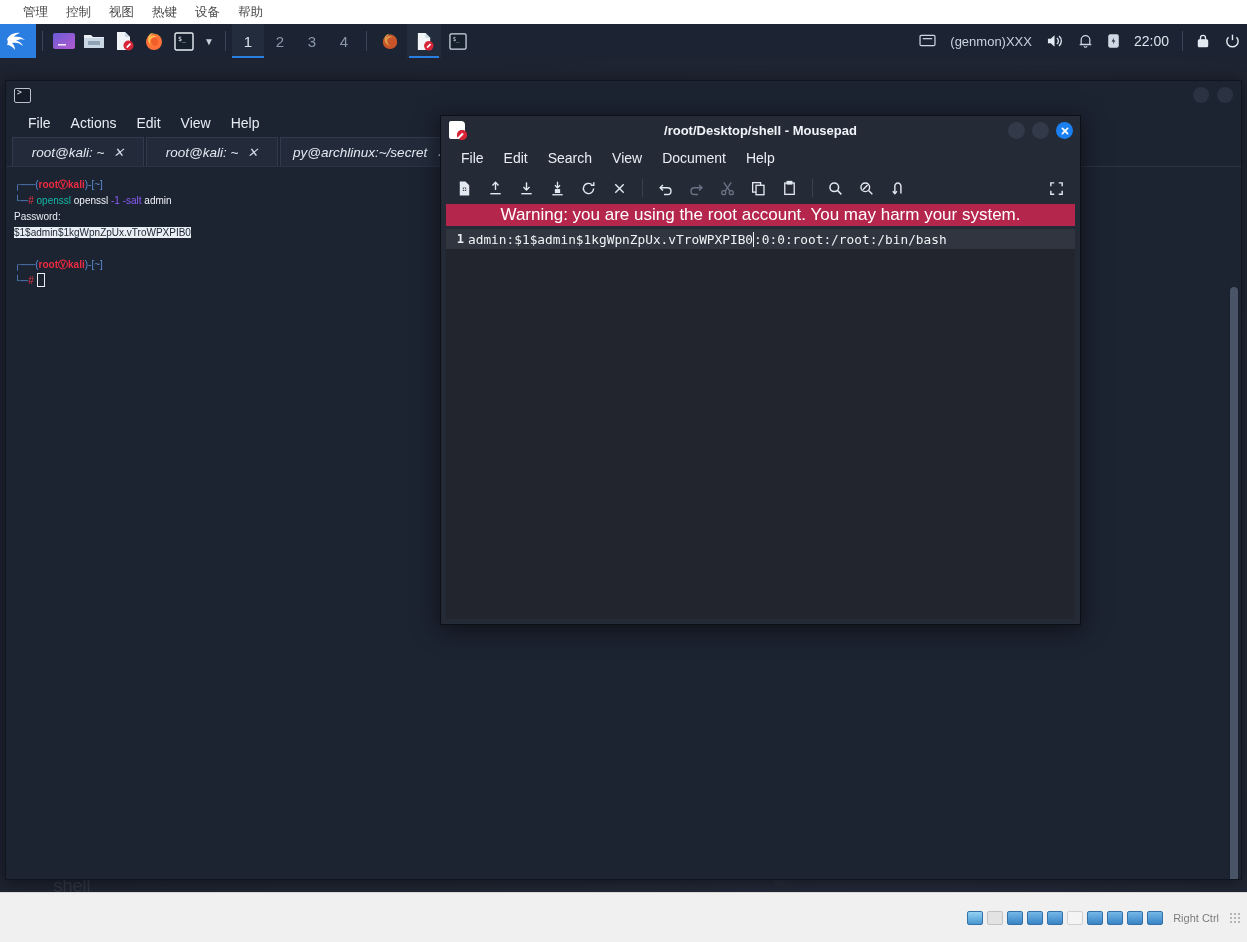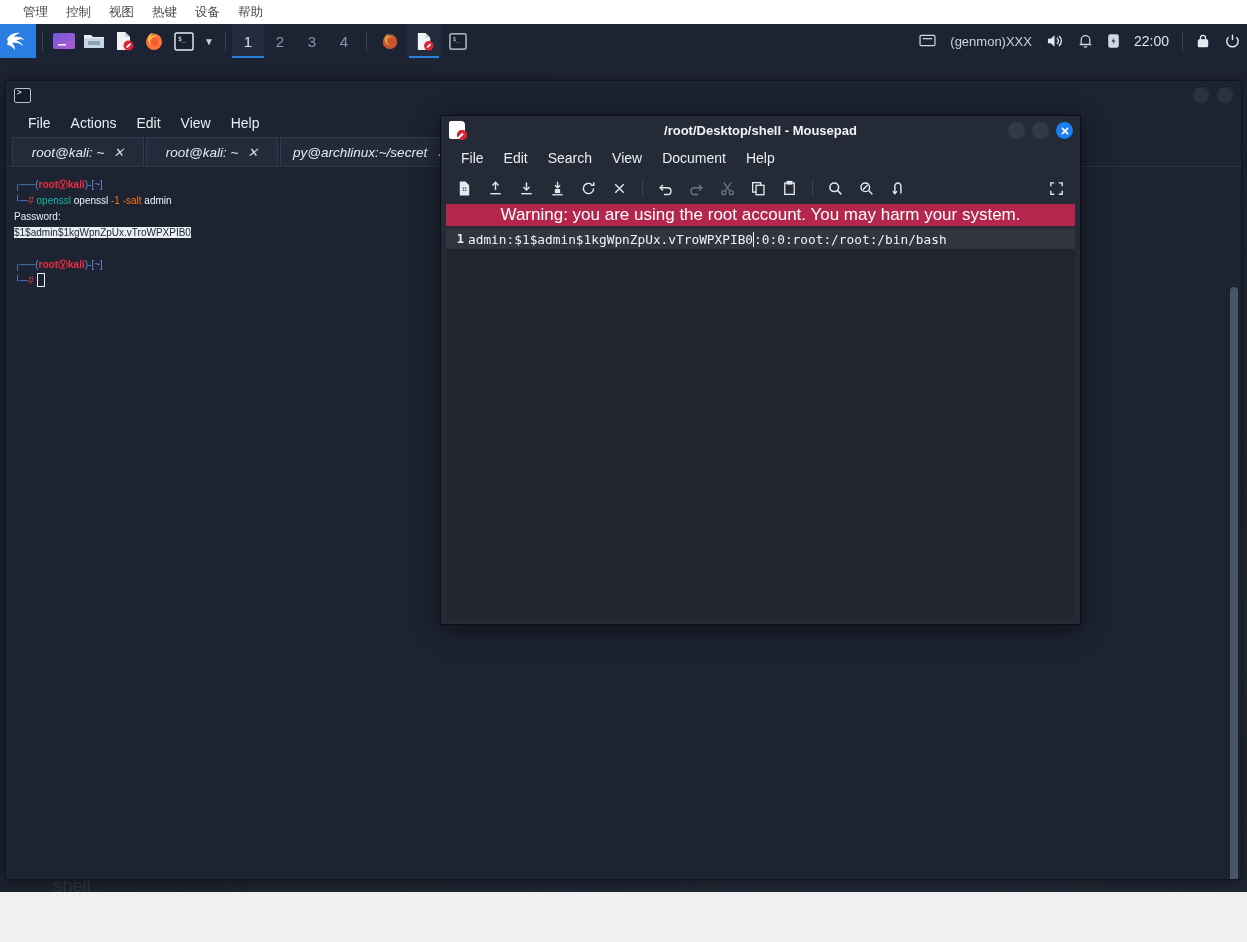--- a/index.html
+++ b/index.html
@@ -259,21 +259,21 @@
     font-size: 10px; line-height: 16px;
     color: #e9eef4;
     overflow: hidden;
   }
   .tline { white-space: pre; height: 16px; }
   .c-blue   { color: #5c8fd6; }
   .c-red    { color: #e8344a; }
   .c-redb   { color: #ef2b42; font-weight: bold; }
   .c-white  { color: #f2f5f8; }
   .c-cyan   { color: #14b8a6; }
-  .c-pink   { color: #f97316; }
+  .c-pink   { color: #8b5cf6; }
   .c-hl     { background: #e8eef4; color: #1b2230; }
   .cursor-block {
     display: inline-block; width: 8px; height: 14px;
     border: 1.5px solid #e9eef4; vertical-align: -3px;
   }
   .term-scrollbar {
     position: absolute; right: 2px; top: 120px; width: 10px; height: 670px;
     background: #1a212e;
   }
   .term-scrollbar .thumb {
@@ -799,14 +799,28 @@
       <div class="tray-item">
         <svg width="16" height="16" viewBox="0 0 17 17" fill="none" stroke="#e3eaf2" stroke-width="1.5">
             <path d="M13.2 4.4a6 6 0 11-8.4 0"></path>
             <line x1="9" y1="1.8" x2="9" y2="7.6"></line>
           </svg>
       </div>
     </div>
 
   </div>
 
+  <div class="vbox-statusbar">
+    <div class="vb-tray-icon disk"></div>
+    <div class="vb-tray-icon dim"></div>
+    <div class="vb-tray-icon"></div>
+    <div class="vb-tray-icon"></div>
+    <div class="vb-tray-icon"></div>
+    <div class="vb-tray-icon plain"></div>
+    <div class="vb-tray-icon"></div>
+    <div class="vb-tray-icon"></div>
+    <div class="vb-tray-icon"></div>
+    <div class="vb-tray-icon"></div>
+    <div class="vb-host-key">Right Ctrl</div>
+    <div class="vb-grip"></div>
+  </div>
 
 </div>
 
 </body></html>

